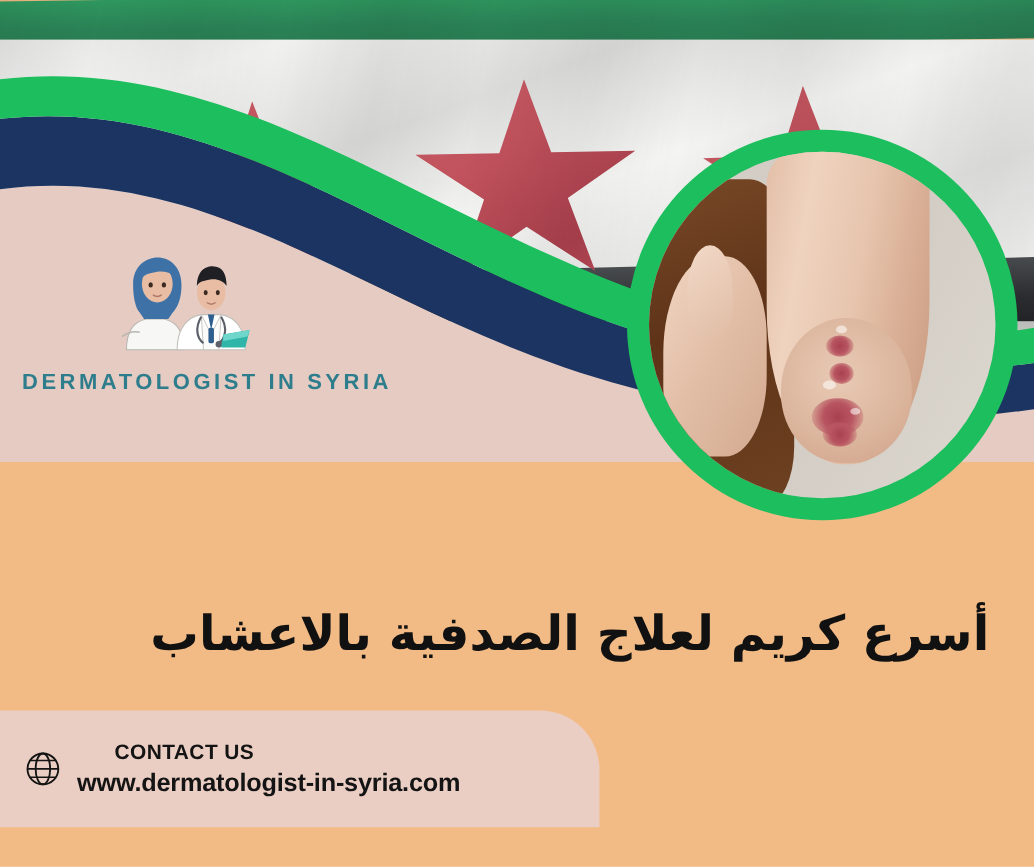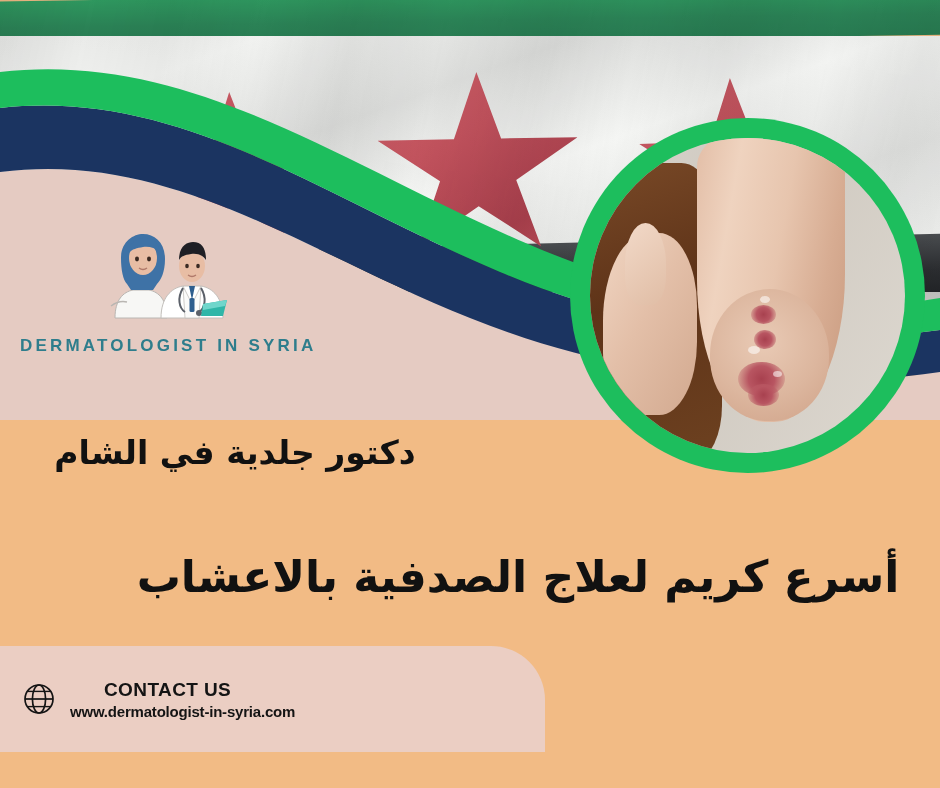--- a/index.html
+++ b/index.html
@@ -114,21 +114,21 @@
   .lesion.l4{left:50%;top:78%;width:10%;height:7%;}
   .scale-fleck{position:absolute;border-radius:50%;background:rgba(255,255,255,0.55);}
 
   
   .logo-block{
     position:absolute;left:20px;top:218px;width:270px;text-align:center;
   }
   .logo-art{position:relative;width:160px;height:110px;margin:0 auto;}
   .logo-title{
     margin-top:4px;
-    font-size:17px;font-weight:700;letter-spacing:3.2px;
+    font-size:20px;font-weight:700;letter-spacing:3.2px;
     color:#2E7D8C;font-family:"Liberation Sans",sans-serif;
     white-space:nowrap;
   }
 
   
   .headline-1{
     position:absolute;left:0;top:432px;width:470px;
     text-align:center;
     direction:rtl;
     font-family:"DejaVu Sans",sans-serif;
@@ -155,21 +155,21 @@
     position:absolute;left:0;top:0;width:100%;height:100%;
     display:flex;align-items:center;gap:14px;padding-left:22px;box-sizing:border-box;
   }
   .globe-icon{flex:0 0 auto;width:34px;height:34px;color:#141414;}
   .footer-text{display:flex;flex-direction:column;gap:2px;}
   .contact-label{
     font-size:19px;font-weight:700;letter-spacing:.4px;color:#141414;
     padding-left:34px;
   }
   .contact-url{
-    font-size:15px;font-weight:700;letter-spacing:-0.2px;color:#141414;
+    font-size:23px;font-weight:700;letter-spacing:-0.2px;color:#141414;
     white-space:nowrap;
   }
 </style>
 </head>
 <body>
 
 <div class="poster">
 
   <div class="flag-photo">
     <div class="flag-green"></div>
@@ -238,21 +238,20 @@
         <path d="M108,70 C102,80 104,90 110,94" stroke="#5b6069" stroke-width="2" fill="none"></path>
         <path d="M126,70 C132,80 130,90 124,94" stroke="#5b6069" stroke-width="2" fill="none"></path>
         <circle cx="124" cy="95" r="3" fill="#5b6069"></circle>
         <path d="M128,86 L152,82 L148,98 L126,98 Z" fill="#2FB6A8"></path>
         <path d="M128,86 L152,82 L150,88 L128,92 Z" fill="#6fd6cb"></path>
       </g>
     </svg>
     <div class="logo-title">DERMATOLOGIST IN SYRIA</div>
   </div>
 
-  <div class="headline-1">دكتور جلدية في الشام</div>
   <div class="headline-2">أسرع كريم لعلاج الصدفية بالاعشاب</div>
 
   <div class="footer-panel">
     <div class="footer-row">
       <svg class="globe-icon" viewBox="0 0 34 34" fill="none">
         <circle cx="17" cy="17" r="14" stroke="currentColor" stroke-width="1.7"></circle>
         <ellipse cx="17" cy="17" rx="6.6" ry="14" stroke="currentColor" stroke-width="1.7"></ellipse>
         <line x1="3" y1="17" x2="31" y2="17" stroke="currentColor" stroke-width="1.7"></line>
         <line x1="5.4" y1="9.4" x2="28.6" y2="9.4" stroke="currentColor" stroke-width="1.4"></line>
         <line x1="5.4" y1="24.6" x2="28.6" y2="24.6" stroke="currentColor" stroke-width="1.4"></line>

